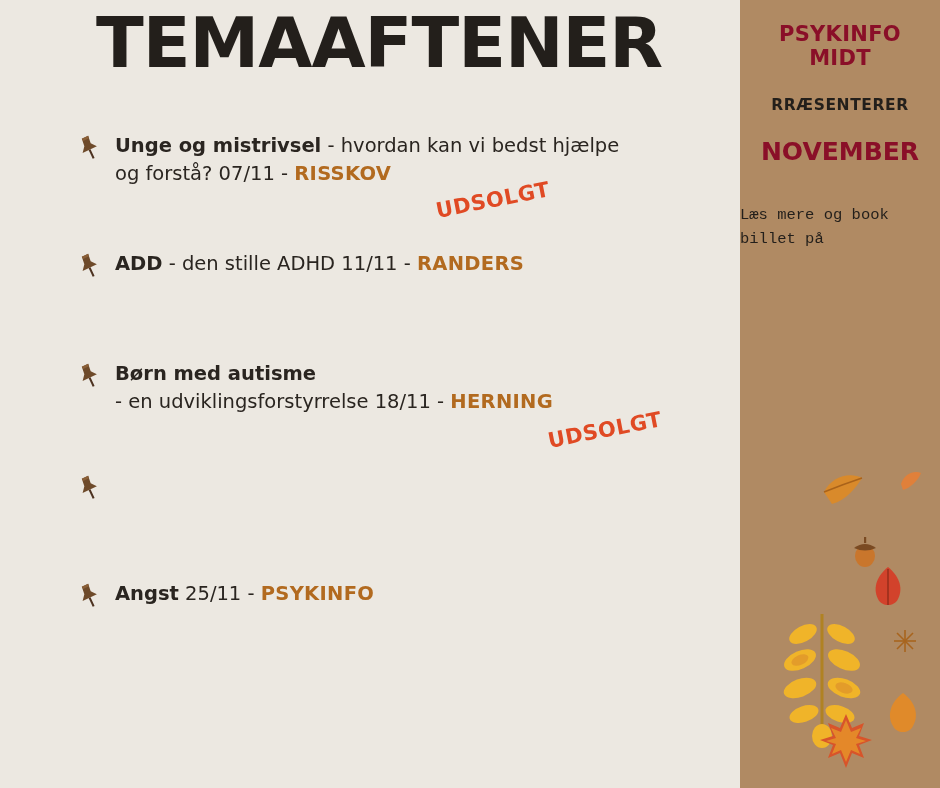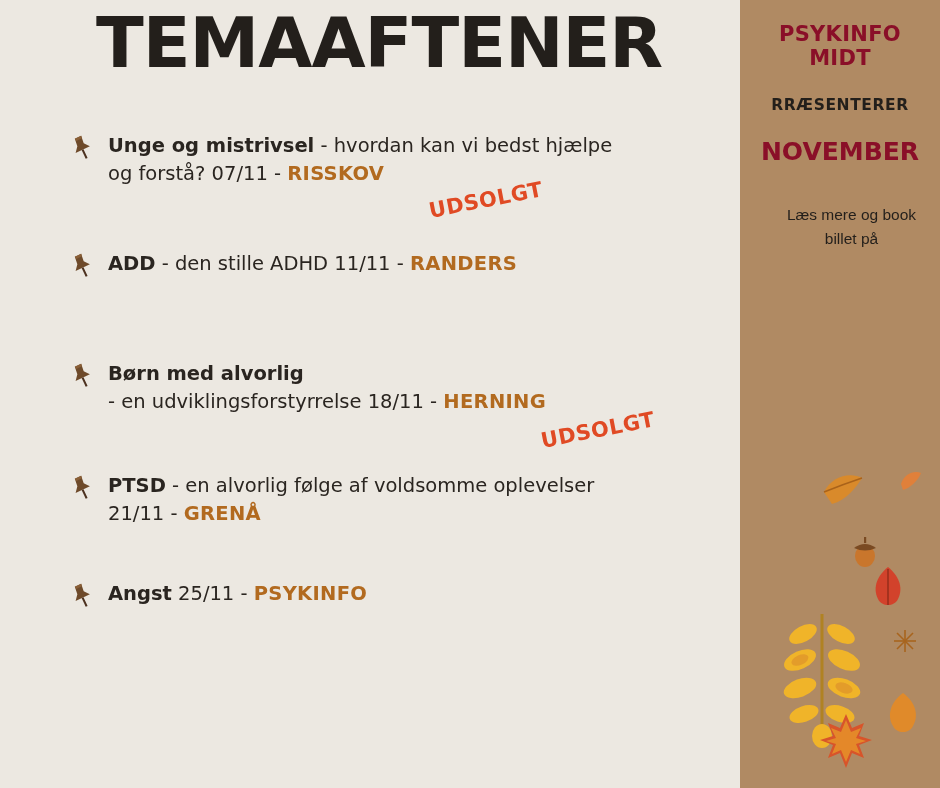--- a/index.html
+++ b/index.html
@@ -35,21 +35,21 @@
     top: 8px;
     font-size: 70px;
     font-weight: bold;
     letter-spacing: -1px;
     color: #231f1b;
     font-family: "DejaVu Sans", sans-serif;
     line-height: 1.0;
   }
   .events {
     position: absolute;
-    left: 4px;
+    left: 11px;
     top: 132px;
     width: 628px;
     padding-left: 36px;
   }
   .event {
     position: relative;
     min-height: 60px;
     padding: 0 20px 0 68px;
     margin-bottom: 54px;
   }
@@ -129,26 +129,25 @@
     margin-top: 22px;
     text-align: center;
     color: #8a0f28;
     font-weight: bold;
     font-size: 25px;
     line-height: 1.3;
     font-family: "DejaVu Sans", sans-serif;
   }
   .booking {
     margin-top: 34px;
-    text-align: center;
+    text-align: left;
     color: #231f1b;
     font-size: 15.5px;
     line-height: 1.55;
-    font-family: Liberation Sans, sans-serif;
-    padding-left: 23px;
+    font-family: Liberation Mono, monospace;
   }
   .booking .link {
     display: block;
     color: #8a0f28;
     font-weight: bold;
     margin-top: 2px;
   }
   .leaf {
     position: absolute;
     pointer-events: none;
@@ -202,39 +201,35 @@
         <span class="pin">
           <svg viewBox="0 0 32 32" width="28" height="28">
             <g transform="rotate(-25 16 16)">
               <path d="M13 3 L21 3 L20 12 L25 18 L7 18 L12 12 Z" fill="#6e4a2a"></path>
               <rect x="14.6" y="18" width="2.4" height="11" fill="#4d3220"></rect>
               <path d="M13 3 L21 3 L20.6 6 L13.4 6 Z" fill="#8a5f37"></path>
             </g>
           </svg>
         </span>
         <div class="etext">
-          <b>Børn med alvorlig</b><span></span>
+          <b>Børn med autisme</b><span></span>
           <span class="line2"><span> - en udviklingsforstyrrelse 18/11 - </span><span class="place">HERNING</span></span>
         </div>
       </div>
 
       <div class="event ev4">
         <span class="pin">
           <svg viewBox="0 0 32 32" width="28" height="28">
             <g transform="rotate(-25 16 16)">
               <path d="M13 3 L21 3 L20 12 L25 18 L7 18 L12 12 Z" fill="#6e4a2a"></path>
               <rect x="14.6" y="18" width="2.4" height="11" fill="#4d3220"></rect>
               <path d="M13 3 L21 3 L20.6 6 L13.4 6 Z" fill="#8a5f37"></path>
             </g>
           </svg>
         </span>
-        <div class="etext">
-          <b>PTSD</b><span> - en alvorlig følge af voldsomme oplevelser</span>
-          <span class="line2"><span>21/11 - </span><span class="place">GRENÅ</span></span>
-        </div>
       </div>
 
       <div class="event ev5">
         <span class="pin">
           <svg viewBox="0 0 32 32" width="28" height="28">
             <g transform="rotate(-25 16 16)">
               <path d="M13 3 L21 3 L20 12 L25 18 L7 18 L12 12 Z" fill="#6e4a2a"></path>
               <rect x="14.6" y="18" width="2.4" height="11" fill="#4d3220"></rect>
               <path d="M13 3 L21 3 L20.6 6 L13.4 6 Z" fill="#8a5f37"></path>
             </g>

